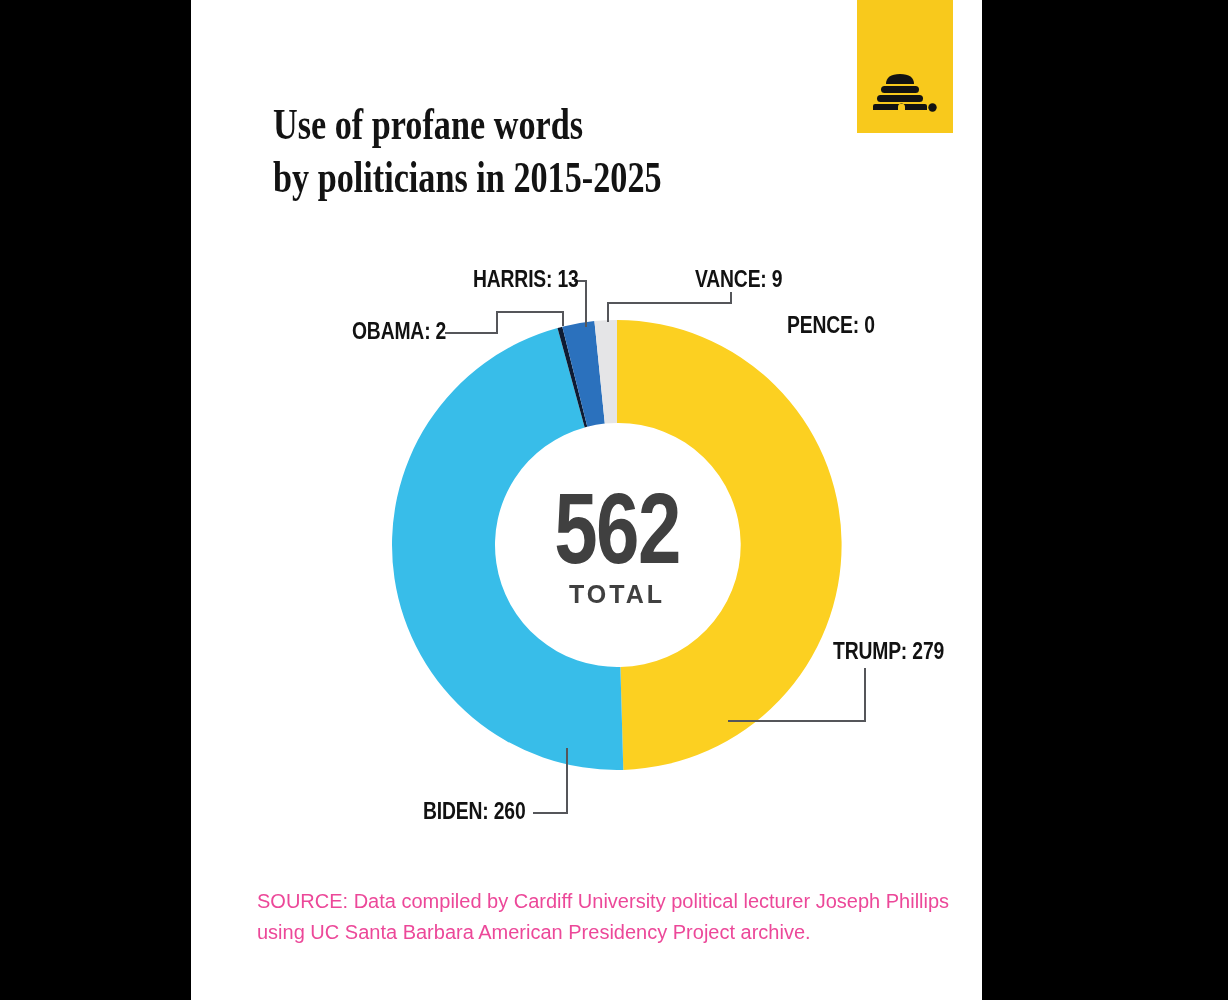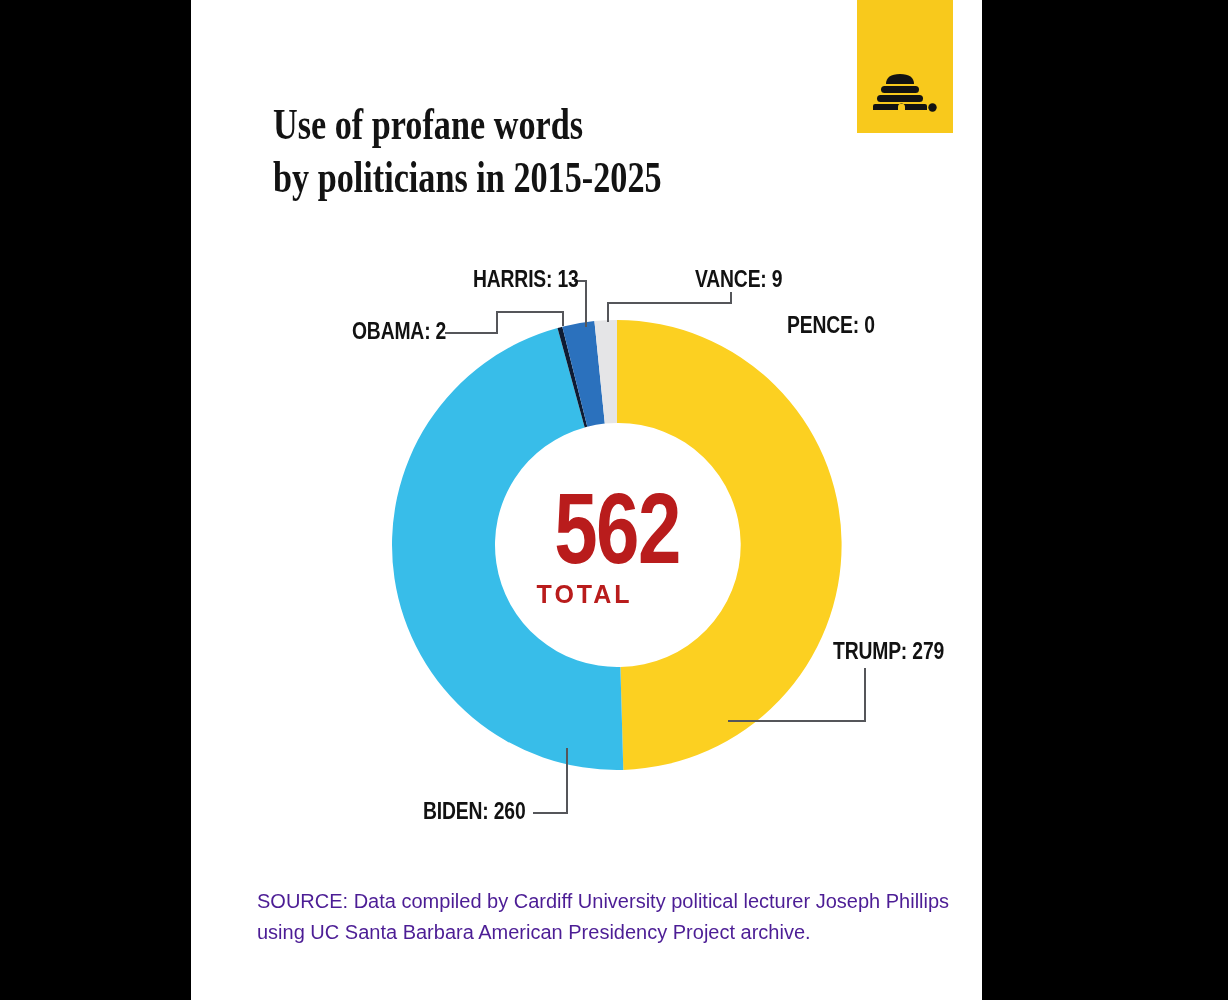--- a/index.html
+++ b/index.html
@@ -28,32 +28,32 @@
     transform:scaleX(0.84); transform-origin:left center;
   }
   .lbl-obama  { left:161px; top:318px; }
   .lbl-harris { left:282px; top:266px; }
   .lbl-vance  { left:504px; top:266px; }
   .lbl-pence  { left:596px; top:312px; }
   .lbl-trump  { left:642px; top:638px; }
   .lbl-biden  { left:232px; top:798px; }
   .center-text {
     position:absolute; left:426px; top:545px; transform:translate(-50%,-50%);
-    color:#b91c1c;
+    text-align:center; color:#404040;
   }
   .total-number {
     display:inline-block; font-weight:700; font-size:100px; line-height:0.92;
     letter-spacing:-2px; transform:scaleX(0.78); transform-origin:center;
   }
   .total-caption {
     margin-top:6px; font-size:25px; font-weight:700; letter-spacing:3px;
   }
   .source {
     position:absolute; left:66px; top:886px; width:730px;
-    font-size:20px; line-height:1.55; color:#4c1d95;
+    font-size:20px; line-height:1.55; color:#ec4899;
   }
   .leader { fill:none; stroke:#55565a; stroke-width:2; }
 </style>
 </head>
 <body>
 
 <div class="canvas">
   <div class="card" style="background: rgb(255, 255, 255);">
 
     <div class="logo" style="background: rgb(248, 201, 28);">

